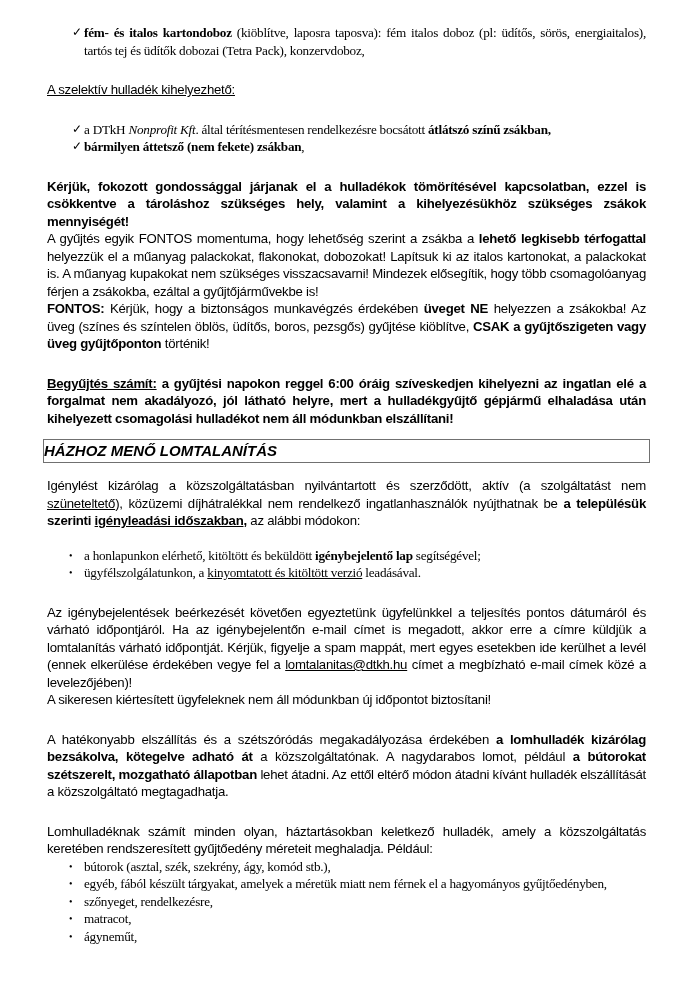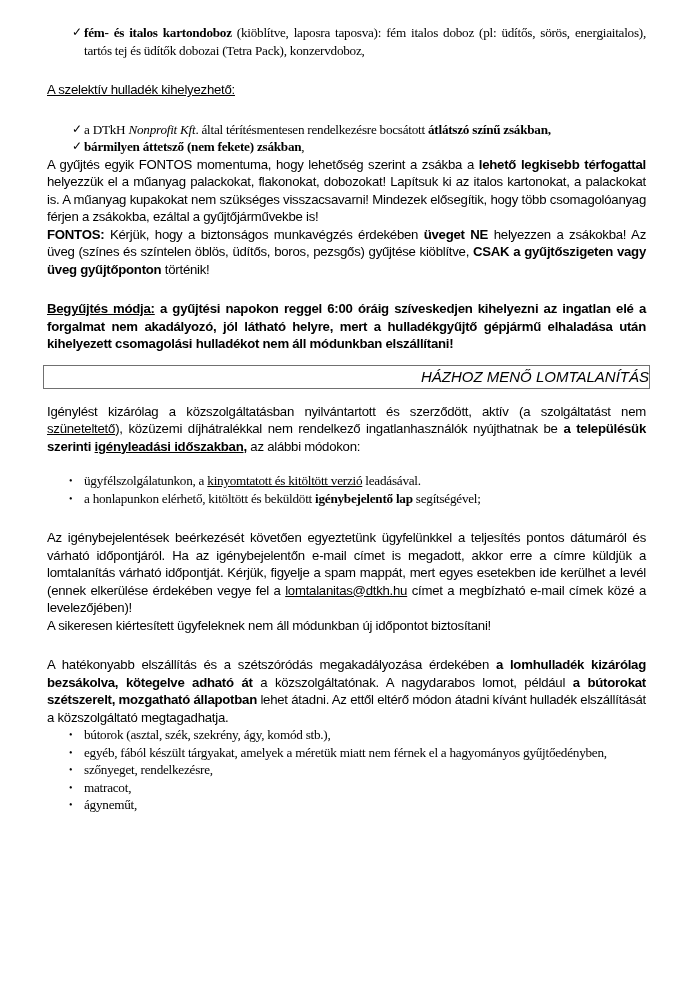--- a/index.html
+++ b/index.html
@@ -22,21 +22,21 @@
   }
   li.dot::before {
     content: "\2022"; position: absolute; left: 22px; top: 0; font-size: 10px;
   }
   .u { text-decoration: underline; }
   b { font-weight: bold; }
   i { font-style: italic; }
   .section-box {
     margin-top: 12px; margin-left: -4px; width: 607px; height: 24px;
     border: 1px solid #707070; box-sizing: border-box;
-    text-align: right; font-weight: normal; font-style: italic;
+    text-align: left; font-weight: bold; font-style: italic;
     font-size: 15px; line-height: 22px; letter-spacing: 0;
   }
 </style>
 </head>
 <body>
 
 <div class="page">
 
   <ul>
     <li class="check">
@@ -48,43 +48,45 @@
 
   <ul class="gap">
     <li class="check">
       <span>a DTkH </span><i>Nonprofit Kft</i><span>. által térítésmentesen rendelkezésre bocsátott </span><b>átlátszó színű zsákban,</b>
     </li>
     <li class="check">
       <b>bármilyen áttetsző (nem fekete) zsákban</b><span>,</span>
     </li>
   </ul>
 
+  <p class="gap"><b>Kérjük, fokozott gondossággal járjanak el a hulladékok tömörítésével kapcsolatban, ezzel is csökkentve a tároláshoz szükséges hely, valamint a kihelyezésükhöz szükséges zsákok mennyiségét!</b></p>
 
   <p><span>A gyűjtés egyik FONTOS momentuma, hogy lehetőség szerint a zsákba a </span><b>lehető legkisebb térfogattal</b><span> helyezzük el a műanyag palackokat, flakonokat, dobozokat! Lapítsuk ki az italos kartonokat, a palackokat is. A műanyag kupakokat nem szükséges visszacsavarni! Mindezek elősegítik, hogy több csomagolóanyag férjen a zsákokba, ezáltal a gyűjtőjárművekbe is!</span></p>
 
   <p><b>FONTOS:</b><span> Kérjük, hogy a biztonságos munkavégzés érdekében </span><b>üveget NE</b><span> helyezzen a zsákokba! Az üveg (színes és színtelen öblös, üdítős, boros, pezsgős) gyűjtése kiöblítve, </span><b>CSAK a gyűjtőszigeten vagy üveg gyűjtőponton</b><span> történik!</span></p>
 
-  <p class="gap"><b><span class="u">Begyűjtés módja:</span><span> a gyűjtési napokon reggel 6:00 óráig szíveskedjen kihelyezni az ingatlan elé a forgalmat nem akadályozó, jól látható helyre, mert a hulladékgyűjtő gépjármű elhaladása után kihelyezett csomagolási hulladékot nem áll módunkban elszállítani!</span></b></p>
+  <p class="gap"><b><span class="u">Begyűjtés számít:</span><span> a gyűjtési napokon reggel 6:00 óráig szíveskedjen kihelyezni az ingatlan elé a forgalmat nem akadályozó, jól látható helyre, mert a hulladékgyűjtő gépjármű elhaladása után kihelyezett csomagolási hulladékot nem áll módunkban elszállítani!</span></b></p>
 
   <div class="section-box">
     <span>HÁZHOZ MENŐ LOMTALANÍTÁS</span>
   </div>
 
   <p class="gap-l" style="margin-top:14px"><span>Igénylést kizárólag a közszolgáltatásban nyilvántartott és szerződött, aktív (a szolgáltatást nem </span><span class="u">szüneteltető</span><span>), közüzemi díjhátralékkal nem rendelkező ingatlanhasználók nyújthatnak be </span><b>a településük szerinti </b><b class="u">igényleadási időszakban</b><b>,</b><span> az alábbi módokon:</span></p>
 
   <ul style="margin-top:17px">
+    <li class="dot"><span>a honlapunkon elérhető, kitöltött és beküldött </span><b>igénybejelentő lap</b><span> segítségével;</span></li>
     <li class="dot"><span>ügyfélszolgálatunkon, a </span><span class="u">kinyomtatott és kitöltött verzió</span><span> leadásával.</span></li>
-    <li class="dot"><span>a honlapunkon elérhető, kitöltött és beküldött </span><b>igénybejelentő lap</b><span> segítségével;</span></li>
   </ul>
 
   <p class="gap"><span>Az igénybejelentések beérkezését követően egyeztetünk ügyfelünkkel a teljesítés pontos dátumáról és várható időpontjáról. Ha az igénybejelentőn e-mail címet is megadott, akkor erre a címre küldjük a lomtalanítás várható időpontját. Kérjük, figyelje a spam mappát, mert egyes esetekben ide kerülhet a levél (ennek elkerülése érdekében vegye fel a </span><a class="u" style="color:#000">lomtalanitas@dtkh.hu</a><span> címet a megbízható e-mail címek közé a levelezőjében)!</span></p>
   <p><span>A sikeresen kiértesített ügyfeleknek nem áll módunkban új időpontot biztosítani!</span></p>
 
   <p class="gap"><span>A hatékonyabb elszállítás és a szétszóródás megakadályozása érdekében </span><b>a lomhulladék kizárólag bezsákolva, kötegelve adható át</b><span> a közszolgáltatónak. A nagydarabos lomot, például </span><b>a bútorokat szétszerelt, mozgatható állapotban</b><span> lehet átadni. Az ettől eltérő módon átadni kívánt hulladék elszállítását a közszolgáltató megtagadhatja.</span></p>
 
+  <p class="gap"><span>Lomhulladéknak számít minden olyan, háztartásokban keletkező hulladék, amely a közszolgáltatás keretében rendszeresített gyűjtőedény méreteit meghaladja. Például:</span></p>
 
   <ul style="">
     <li class="dot">bútorok (asztal, szék, szekrény, ágy, komód stb.),</li>
     <li class="dot">egyéb, fából készült tárgyakat, amelyek a méretük miatt nem férnek el a hagyományos gyűjtőedényben,</li>
     <li class="dot">szőnyeget, rendelkezésre,</li>
     <li class="dot">matracot,</li>
     <li class="dot">ágyneműt,</li>
   </ul>
 
 </div>

